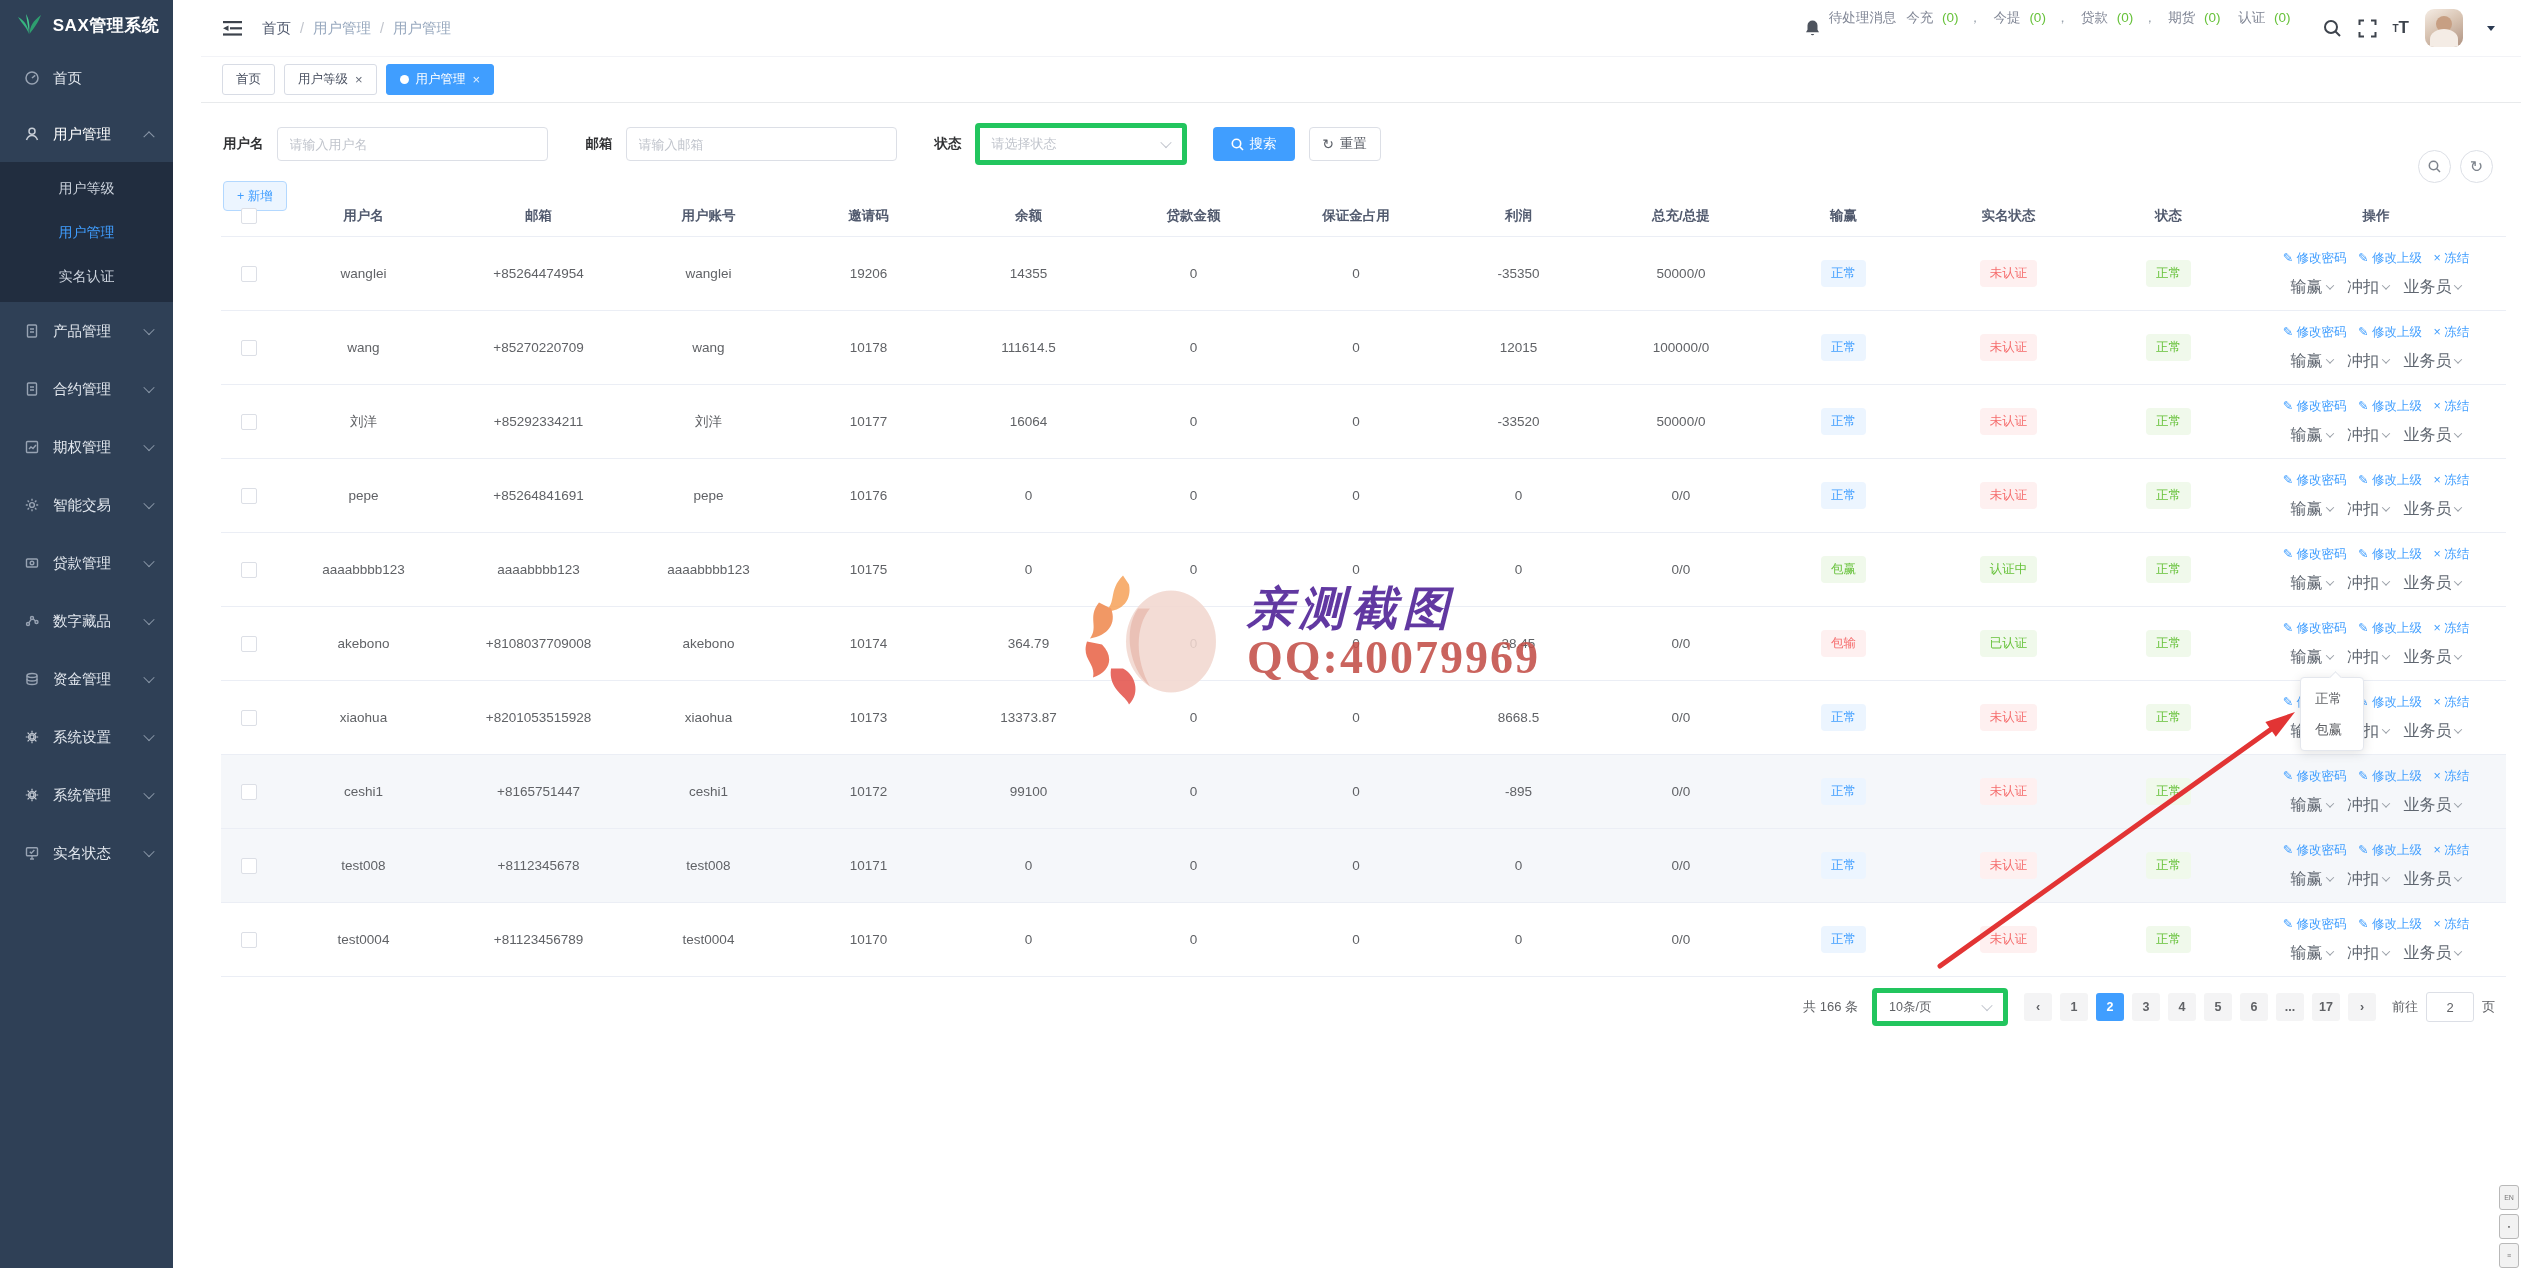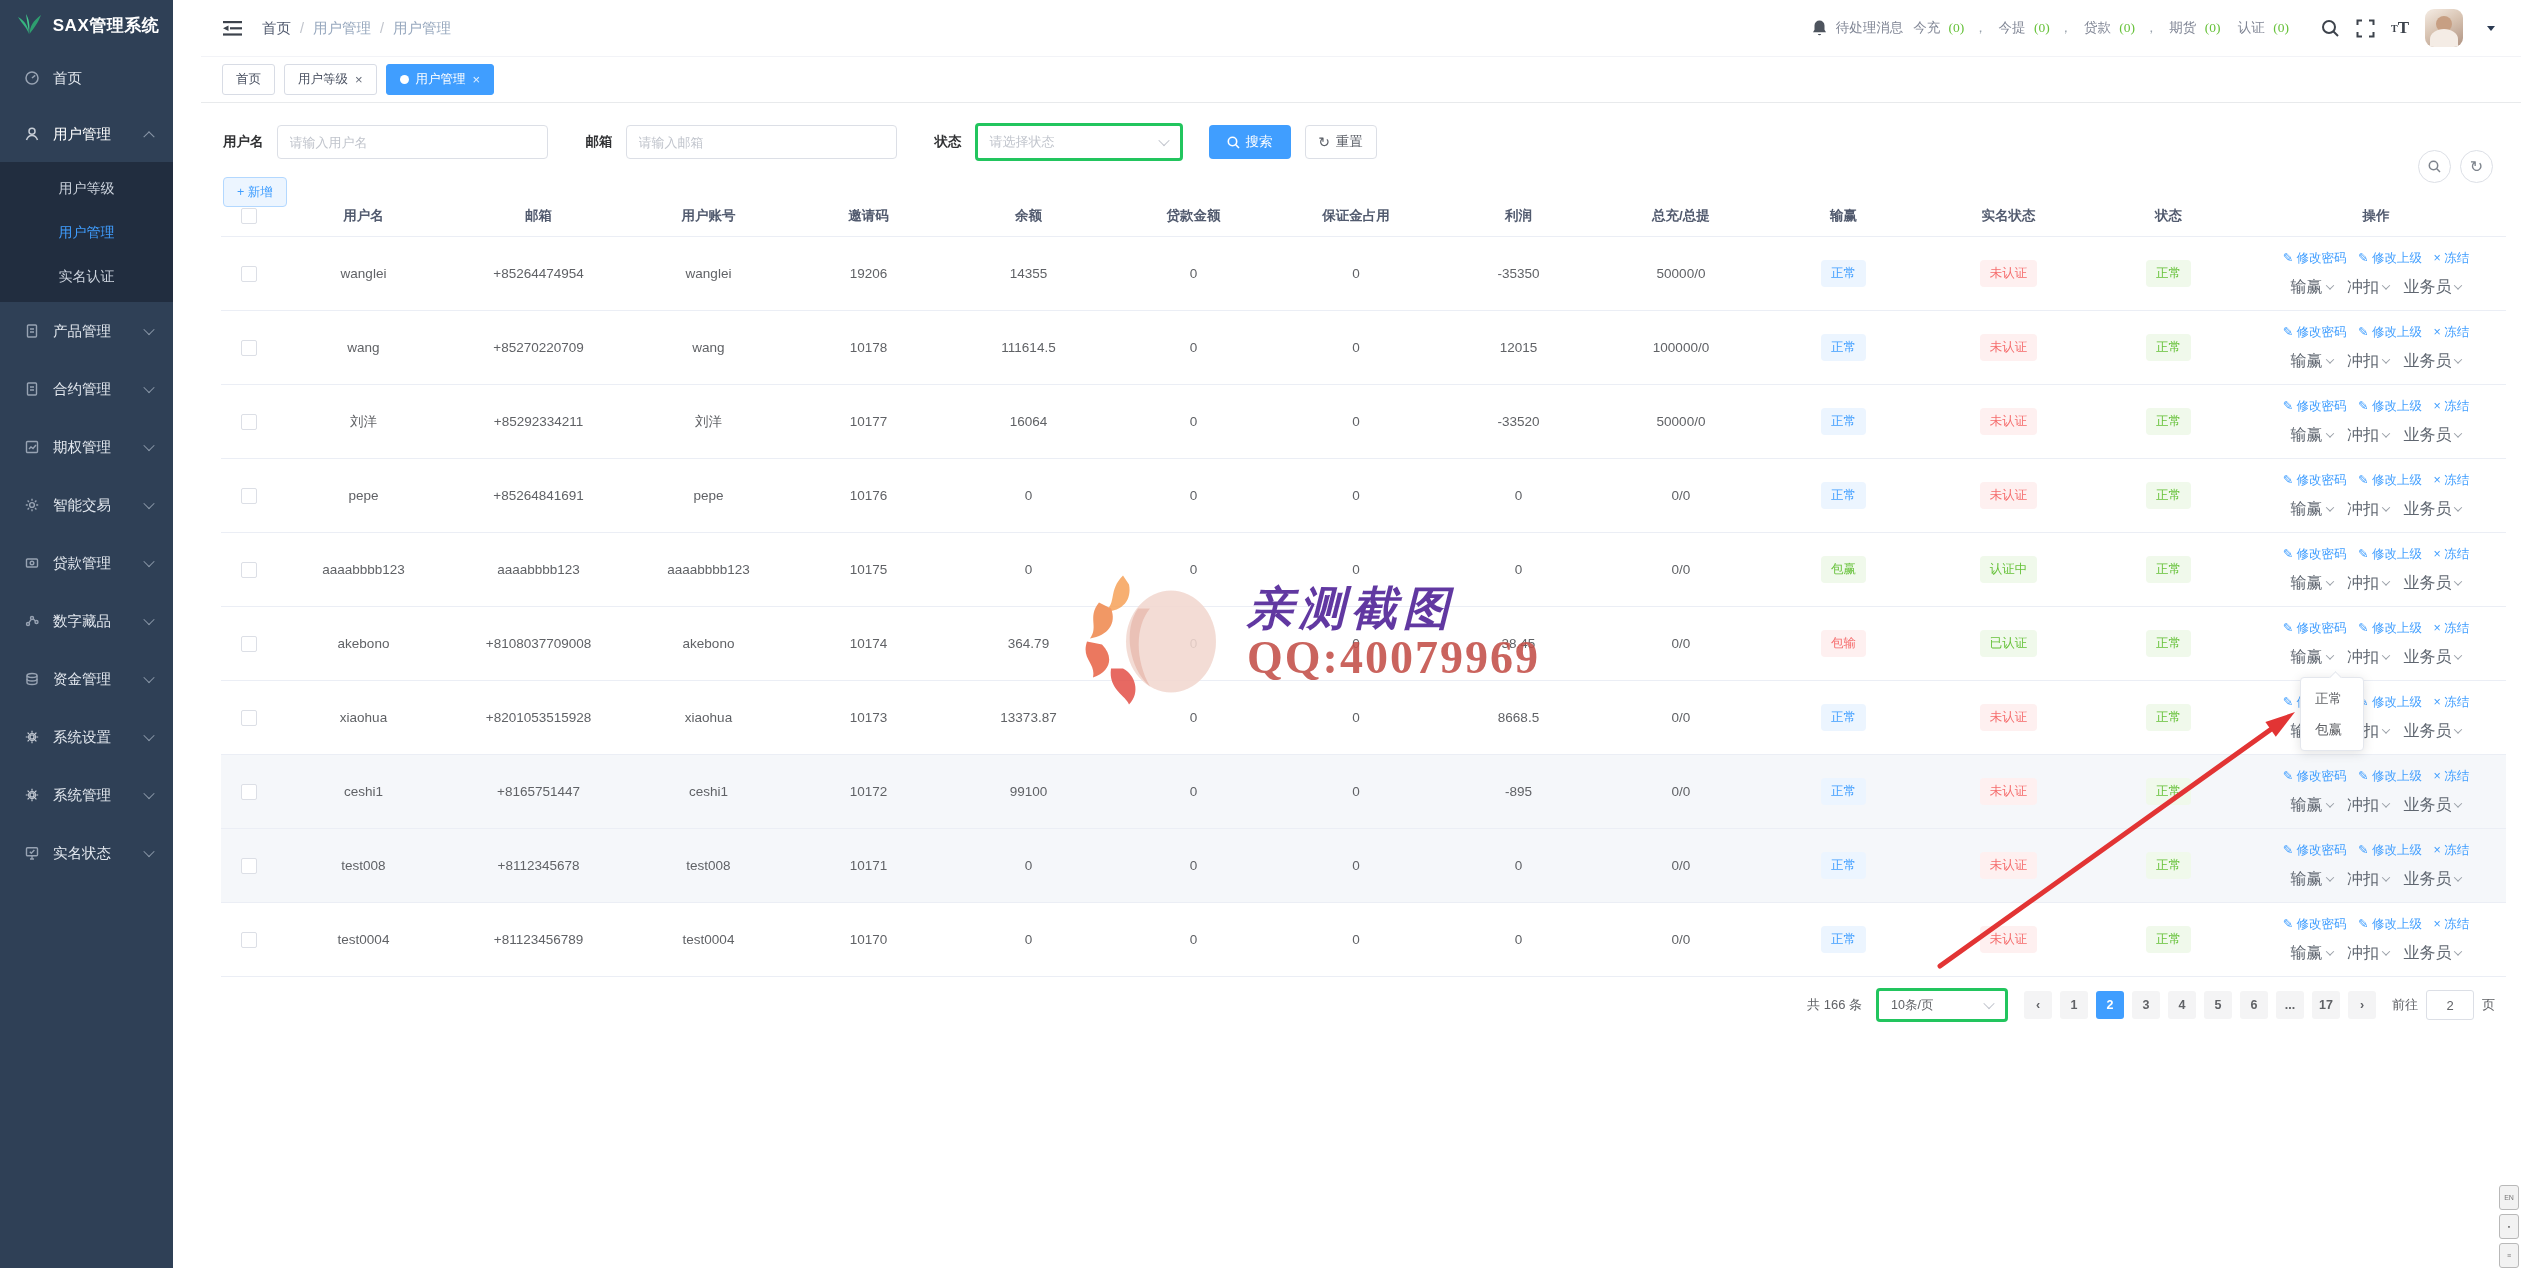--- a/index.html
+++ b/index.html
@@ -25,21 +25,21 @@
 
   
   .main{position:absolute;left:201px;top:0;right:0;bottom:0;background:#fff;}
   .navbar{height:56px;display:flex;align-items:center;padding:0 26px 0 22px;border-bottom:1px solid #f2f3f7;}
   .collapse-btn{margin-right:20px;cursor:pointer;display:flex;align-items:center;}
   .bc{display:flex;align-items:center;font-size:14.5px;}
   .bc-item{color:#97a8be;}
   .bc-item.first{color:#515a6e;}
   .bc-sep{color:#c0c4cc;margin:0 9px;}
   .bc-sep:empty{display:none;}
-  .nav-right{margin-left:auto;display:flex;align-items:center;font-size:13.5px;color:#808695;font-family:Liberation Serif, serif;}
+  .nav-right{margin-left:auto;display:flex;font-size:13.5px;color:#808695;}
   .bell{margin-right:8px;display:flex;align-items:center;}
   .msg-prefix{margin-right:6px;}
   .msg-label{margin:0 3px 0 4px;}
   .msg-count{color:#67c23a;margin:0 2px;}
   .msg-sep{color:#9aa3ad;margin:0 4px;}
   .nav-tools{display:flex;align-items:center;gap:16px;margin-left:22px;}
   .tool{cursor:pointer;display:flex;align-items:center;color:#4e545e;}
   .font-tool{font-weight:bold;color:#3d434c;}
   .font-tool .t-sm{font-size:10px;}
   .font-tool .t-lg{font-size:17px;}
@@ -60,21 +60,21 @@
   .tab-close{font-size:13px;opacity:.85;}
   .tab-close:empty{display:none;}
 
   
   .filters{display:flex;align-items:center;padding:20px 0 0 22px;}
   .f-label{font-weight:bold;color:#303133;font-size:13.5px;margin-right:13px;}
   .f-input{width:245px;height:32px;border:1px solid #dcdfe6;border-radius:4px;padding:0 12px;
            font-size:13px;color:#606266;outline:none;font-family:"Liberation Sans",sans-serif;}
   .f-input::placeholder{color:#c0c4cc;}
   .gap{width:38px;}
-  .select{display:flex;align-items:center;justify-content:space-between;border:3px solid #22c55e;border-radius:4px;
+  .select{display:flex;align-items:center;justify-content:space-between;border:5px solid #22c55e;border-radius:4px;
           height:32px;padding:0 12px;cursor:pointer;background:#fff;}
   .select .ph{color:#c0c4cc;font-size:13px;}
   .select .chev{color:#c0c4cc;}
   .status-select{width:178px;}
   .btn{display:inline-flex;align-items:center;justify-content:center;gap:6px;height:34px;border-radius:4px;
        font-size:13.5px;cursor:pointer;border:1px solid transparent;box-sizing:border-box;}
   .btn-search{background:#409eff;color:#fff;width:82px;margin-left:26px;}
   .btn-reset{background:#fff;color:#5a5e66;border-color:#dcdfe6;width:72px;margin-left:14px;}
   .btn-add{height:30px;background:#ecf5ff;border:1px solid #b3d8ff;color:#409eff;font-size:12.5px;
            padding:0 13px;margin:16px 0 0 22px;}

